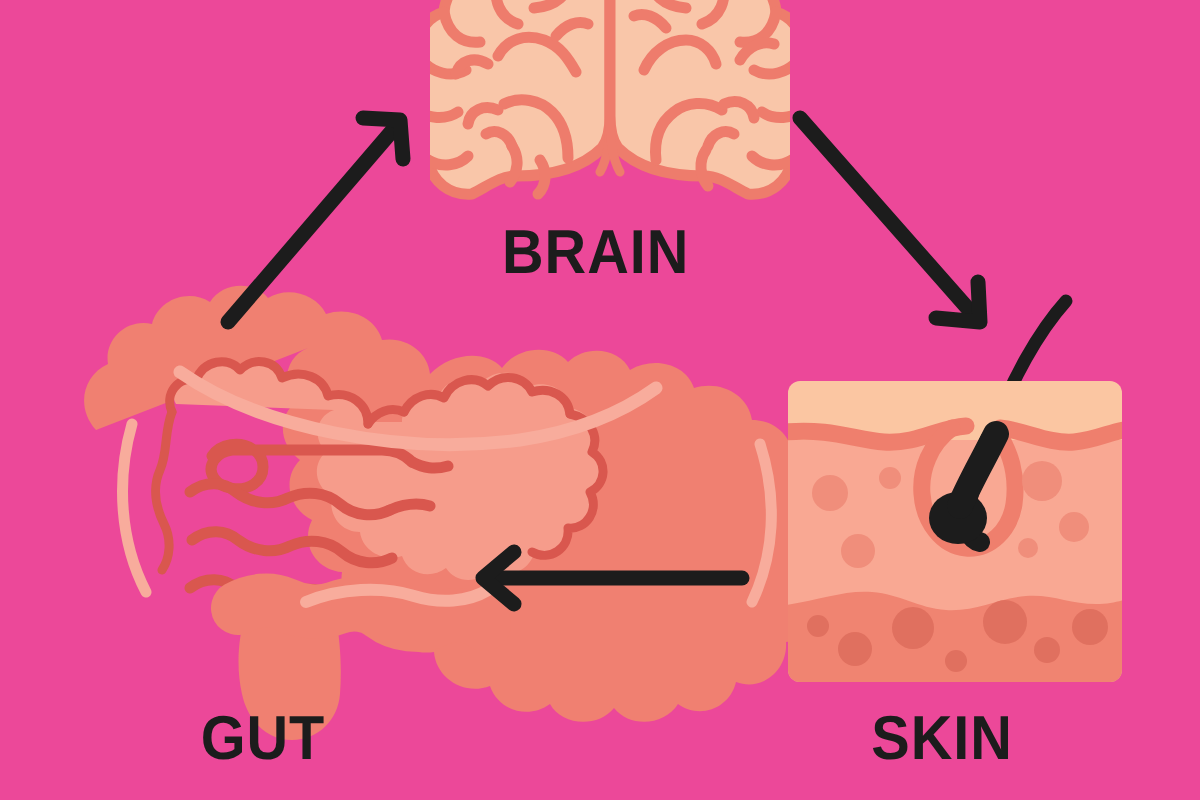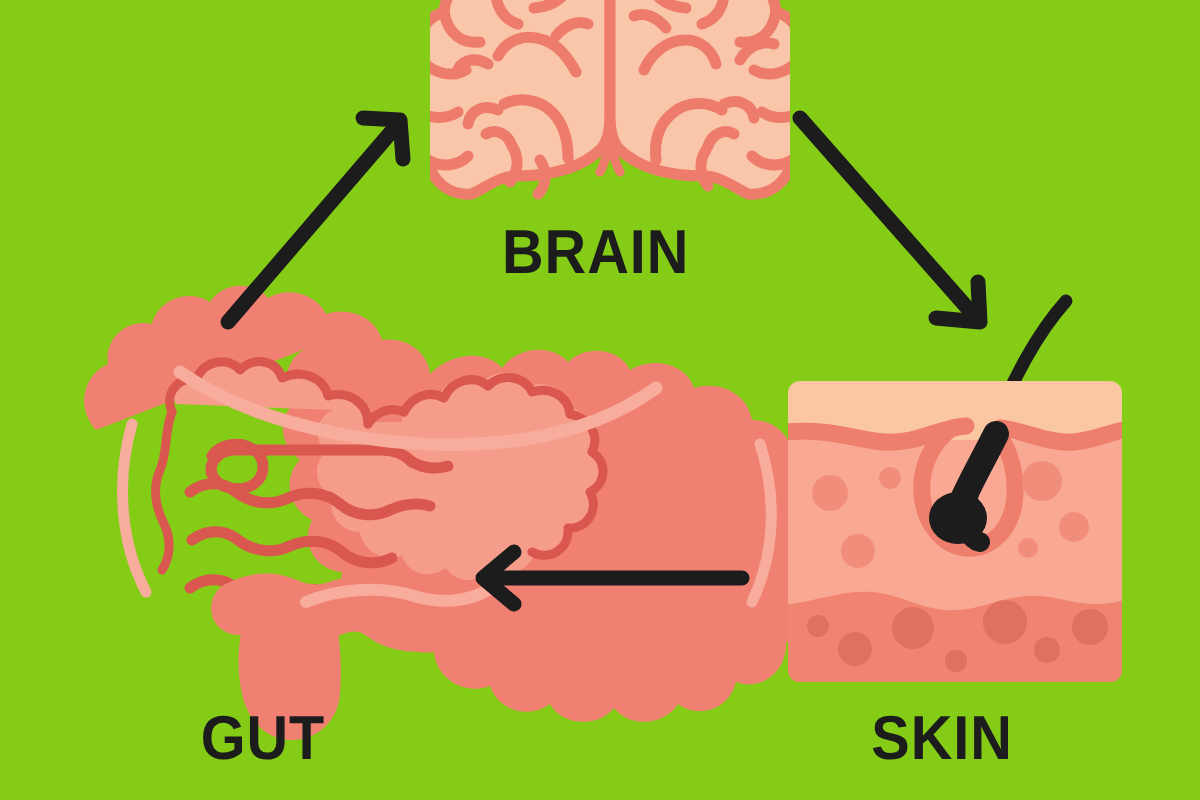--- a/index.html
+++ b/index.html
@@ -38,21 +38,21 @@
     transform: scaleX(0.93);
     text-rendering: geometricPrecision;
   }
   #label-brain { left: 495px; top: 222px; }
   #label-gut   { left: 196px; top: 708px; }
   #label-skin  { left: 866px; top: 708px; }
 </style>
 </head>
 <body>
 
-<div id="stage" style="background: #84cc16;">
+<div id="stage" style="background: #ec4899;">
 
   <svg class="layer" viewBox="0 0 1200 800" xmlns="http://www.w3.org/2000/svg">
     <defs>
       <clipPath id="skinClip">
         <rect x="788" y="381" width="334" height="301" rx="12" ry="12"></rect>
       </clipPath>
       <clipPath id="brainClip">
         <rect x="430" y="0" width="360" height="200"></rect>
       </clipPath>
     </defs>

